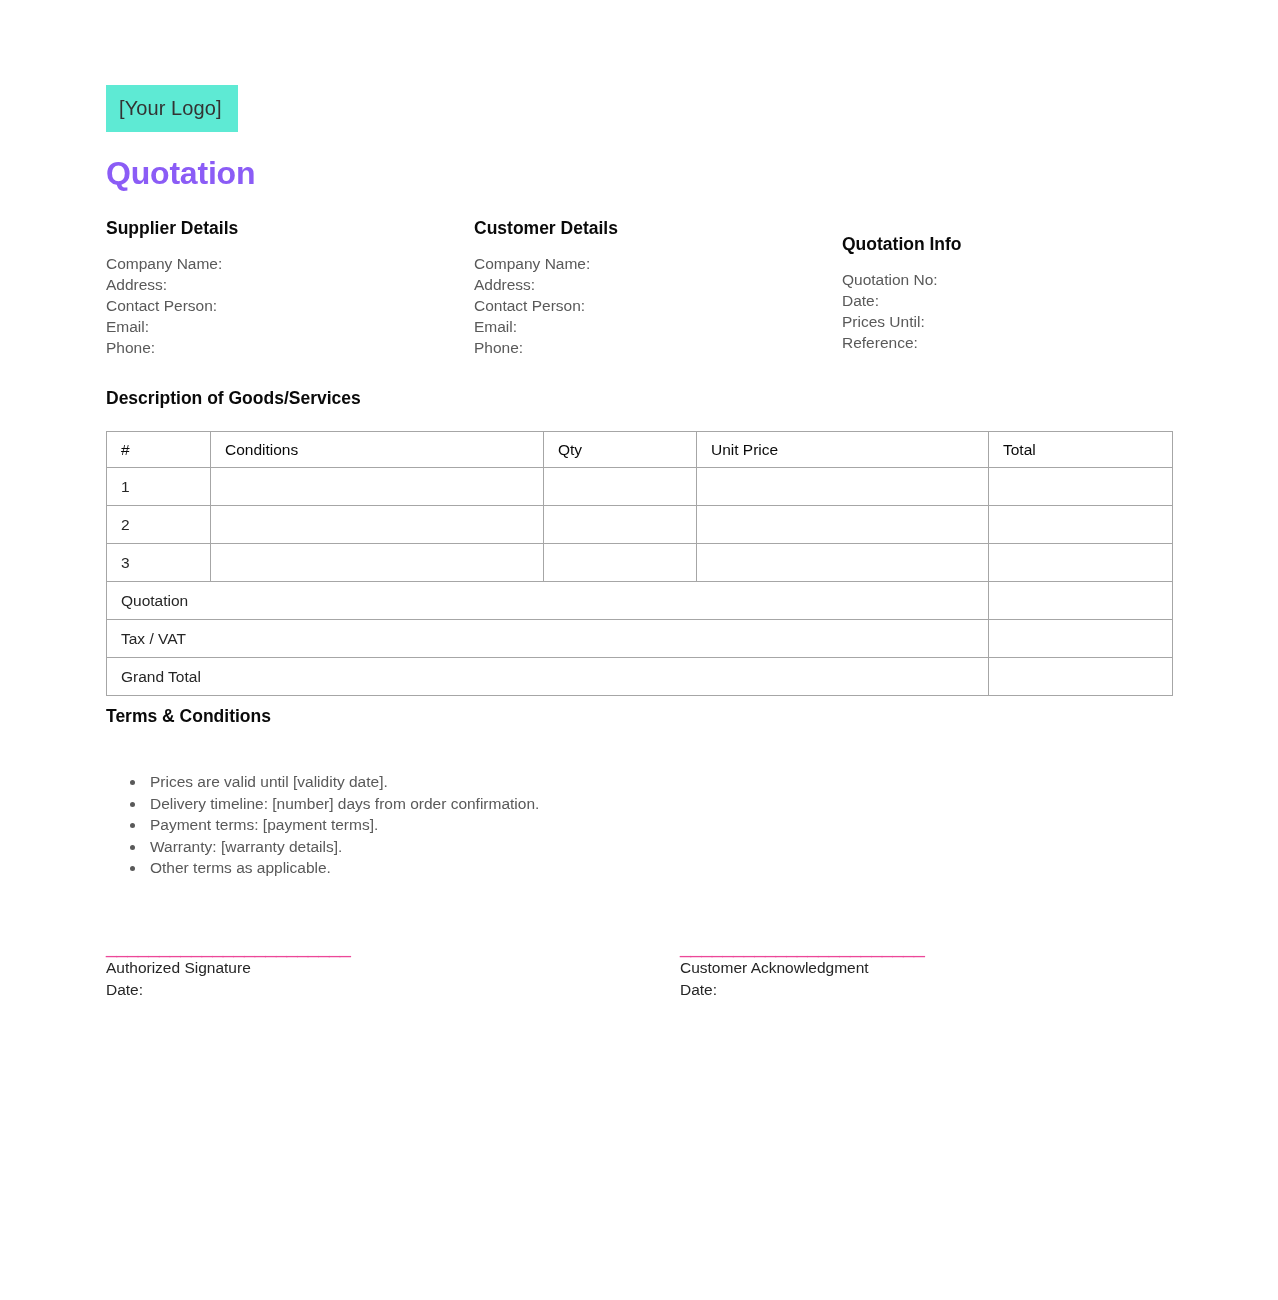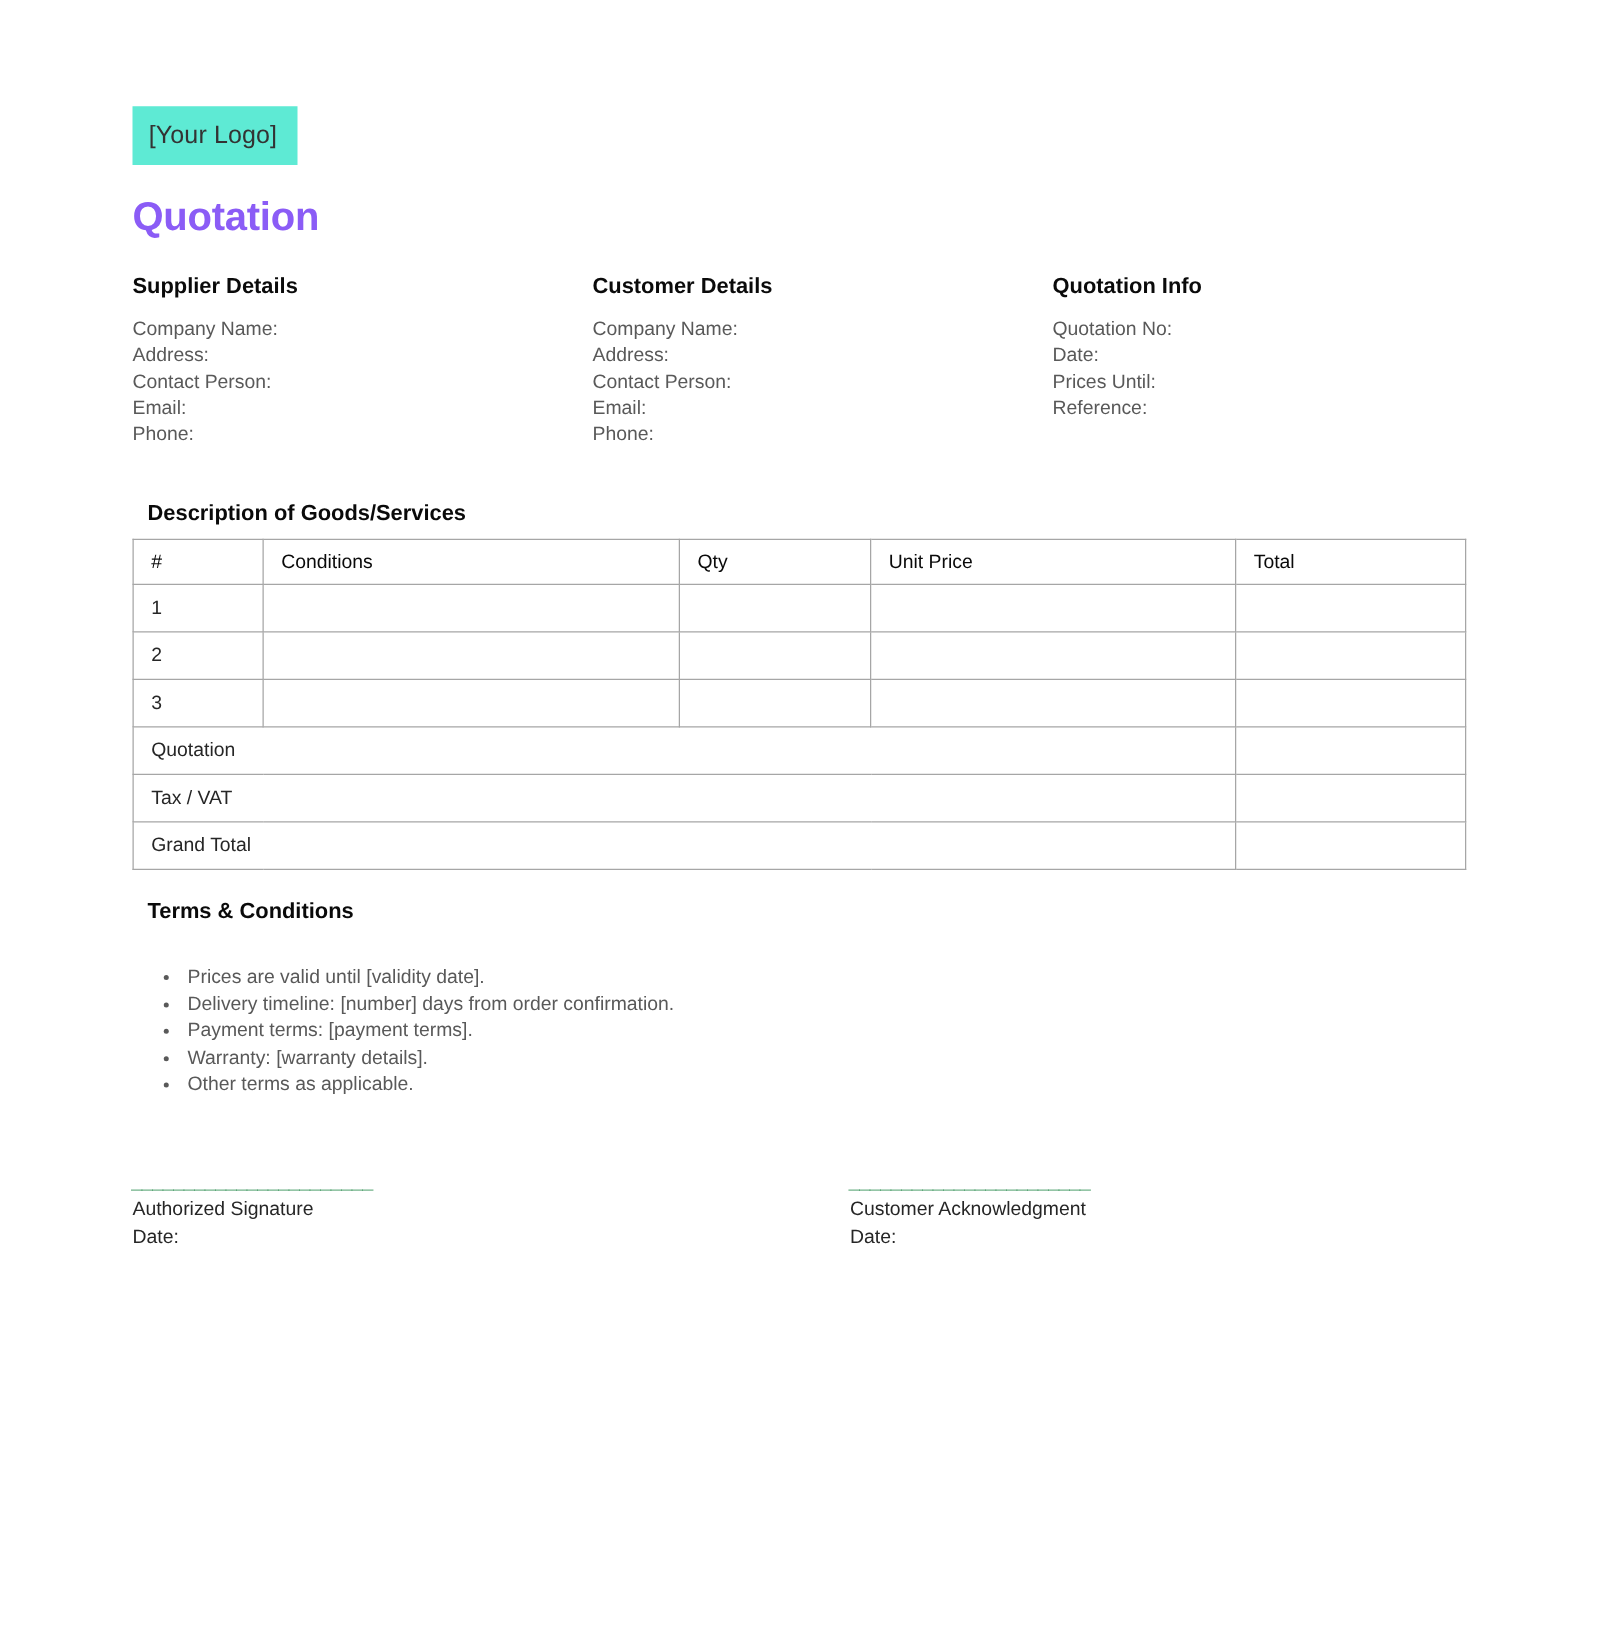--- a/index.html
+++ b/index.html
@@ -51,42 +51,42 @@
 
   
   .details {
     position: absolute;
     left: 106px;
     top: 218px;
     width: 1066px;
     display: flex;
   }
   .details .col { width: 368px; }
-  .details .col:nth-child(3) { width: 330px; }
+  .details .col:nth-child(3) { width: 330px; margin-top: 16px; }
   .col-heading {
     margin: 0 0 14px 0;
     font-size: 17.5px;
     font-weight: bold;
     color: #0a0a0a;
     line-height: 1.2;
   }
   .field-list {
     margin: 0;
     padding: 0;
     list-style: none;
   }
   .field-list li {
     font-size: 15.5px;
     line-height: 21px;
     color: #595959;
   }
 
   
   .section-heading {
-    margin: 12px;
+    margin: 0;
     font-size: 17.5px;
     font-weight: bold;
     color: #0a0a0a;
     line-height: 1.2;
   }
   .goods-heading {
     position: absolute;
     left: 106px;
     top: 388px;
   }
@@ -157,26 +157,25 @@
     top: 0;
     font-size: 15.5px;
     line-height: 21.5px;
     color: #262626;
     white-space: nowrap;
   }
   .sign-block.left  { left: 0px; }
   .sign-block.right { left: 574px; }
   .sign-line {
     display: block;
-    color: #15803d;
-    font-size: 16px;
+    color: #ec4899;
+    font-size: 20px;
     line-height: 20px;
     letter-spacing: -0.5px;
     margin-bottom: 1px;
-    font-style: italic;
   }
   .sign-label { display: block; }
   .sign-date  { display: block; }
 </style>
 </head>
 <body>
 
 <div class="page">
 
   <div class="logo-box">[Your Logo]</div>

